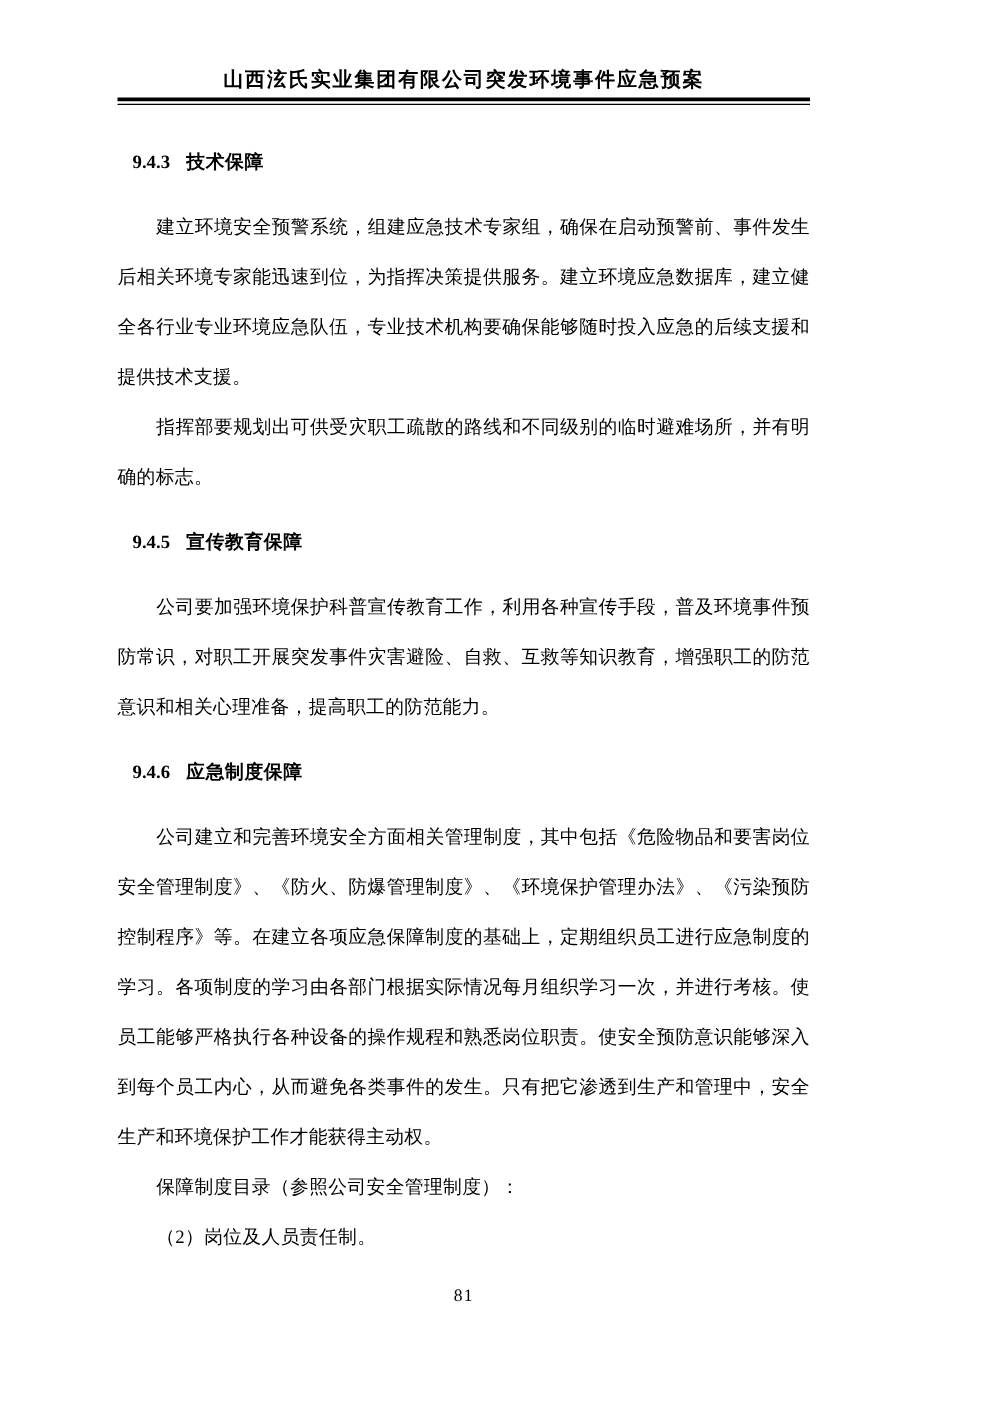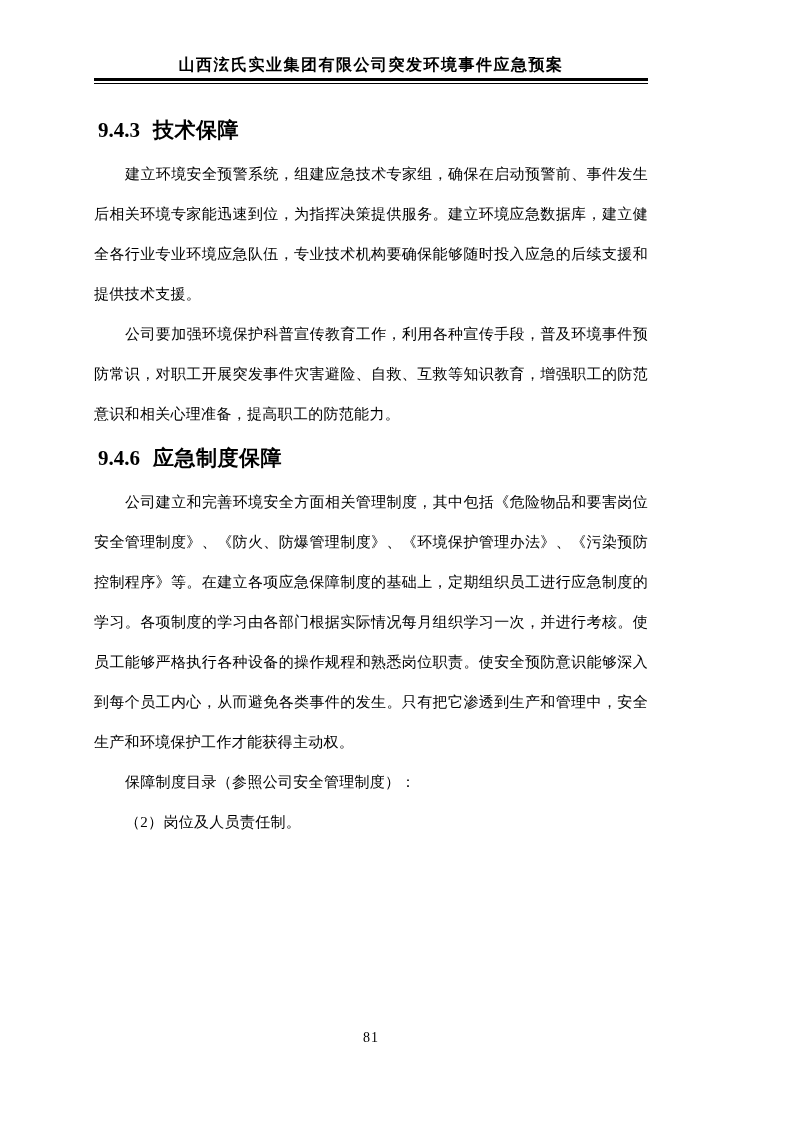--- a/index.html
+++ b/index.html
@@ -31,22 +31,22 @@
   .header-rule {
     margin-top: 2px;
     height: 2px;
     border-top: 3px solid #000000;
     border-bottom: 1px solid #000000;
   }
   .content {
     margin: 26px 94px 0 94px;
   }
   .section-heading {
-    margin: 4px;
-    font-size: 21px;
+    margin: 12px;
+    font-size: 15px;
     font-weight: bold;
     line-height: 40px;
     letter-spacing: 0.5px;
     white-space: nowrap;
   }
   .section-heading .heading-number {
     margin-right: 13px;
     letter-spacing: 0;
   }
   .body-par {
@@ -80,21 +80,25 @@
     <div class="header-rule"></div>
   </div>
 
   <div class="content">
 
     <h2 class="section-heading">
       <span class="heading-number">9.4.3</span><span>技术保障</span>
     </h2>
     <p class="body-par">建立环境安全预警系统，组建应急技术专家组，确保在启动预警前、事件发生后相关环境专家能迅速到位，为指挥决策提供服务。建立环境应急数据库，建立健全各行业专业环境应急队伍，专业技术机构要确保能够随时投入应急的后续支援和提供技术支援。</p>
 
+    <p class="body-par">指挥部要规划出可供受灾职工疏散的路线和不同级别的临时避难场所，并有明确的标志。</p>
 
+    <h2 class="section-heading">
+      <span class="heading-number">9.4.5</span><span>宣传教育保障</span>
+    </h2>
     <p class="body-par">公司要加强环境保护科普宣传教育工作，利用各种宣传手段，普及环境事件预防常识，对职工开展突发事件灾害避险、自救、互救等知识教育，增强职工的防范意识和相关心理准备，提高职工的防范能力。</p>
 
     <h2 class="section-heading">
       <span class="heading-number">9.4.6</span><span>应急制度保障</span>
     </h2>
     <p class="body-par">公司建立和完善环境安全方面相关管理制度，其中包括《危险物品和要害岗位安全管理制度》、《防火、防爆管理制度》、《环境保护管理办法》、《污染预防控制程序》等。在建立各项应急保障制度的基础上，定期组织员工进行应急制度的学习。各项制度的学习由各部门根据实际情况每月组织学习一次，并进行考核。使员工能够严格执行各种设备的操作规程和熟悉岗位职责。使安全预防意识能够深入到每个员工内心，从而避免各类事件的发生。只有把它渗透到生产和管理中，安全生产和环境保护工作才能获得主动权。</p>
     <p class="body-par">保障制度目录（参照公司安全管理制度）：</p>
     <p class="body-par">（2）岗位及人员责任制。</p>
 
   </div>

